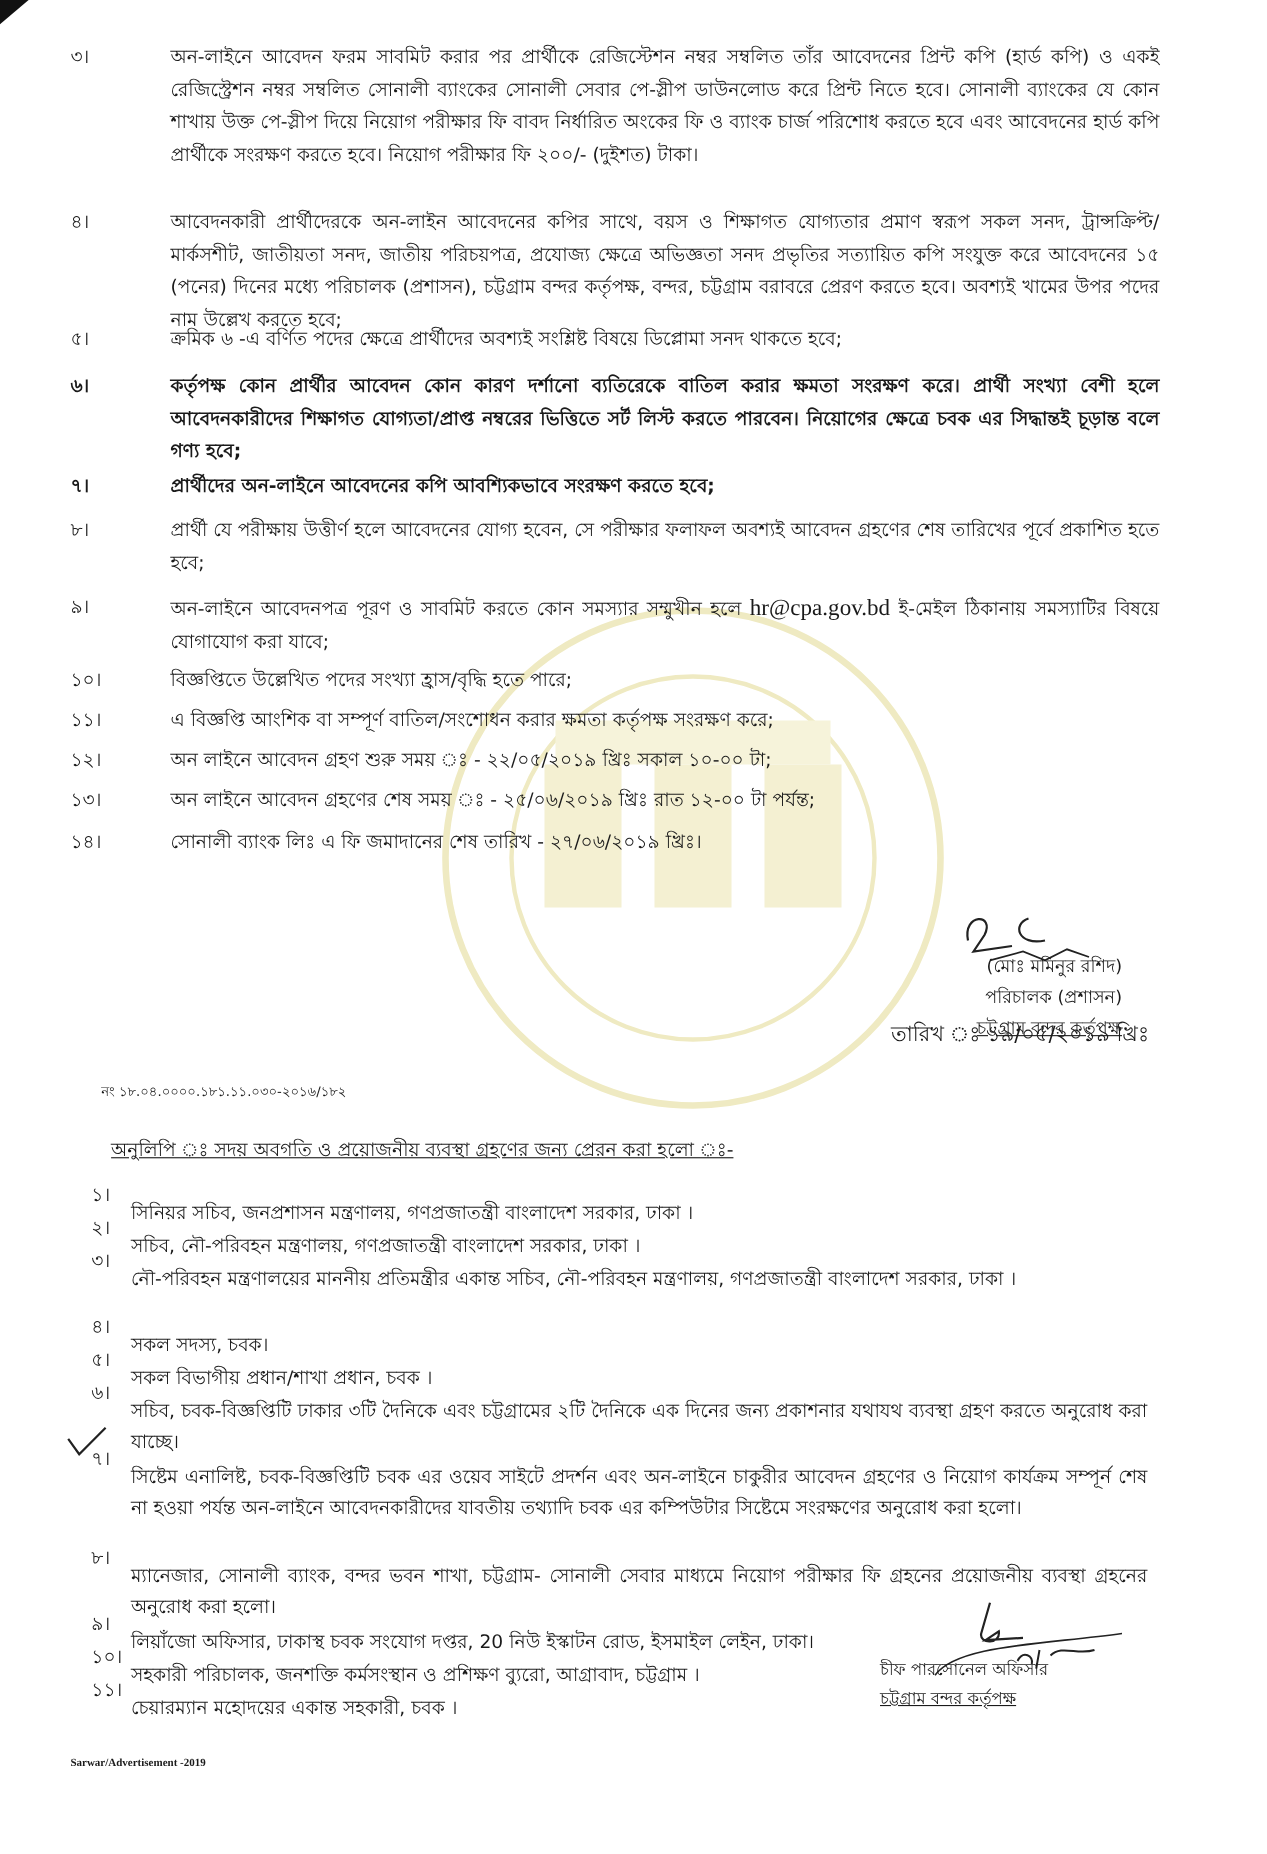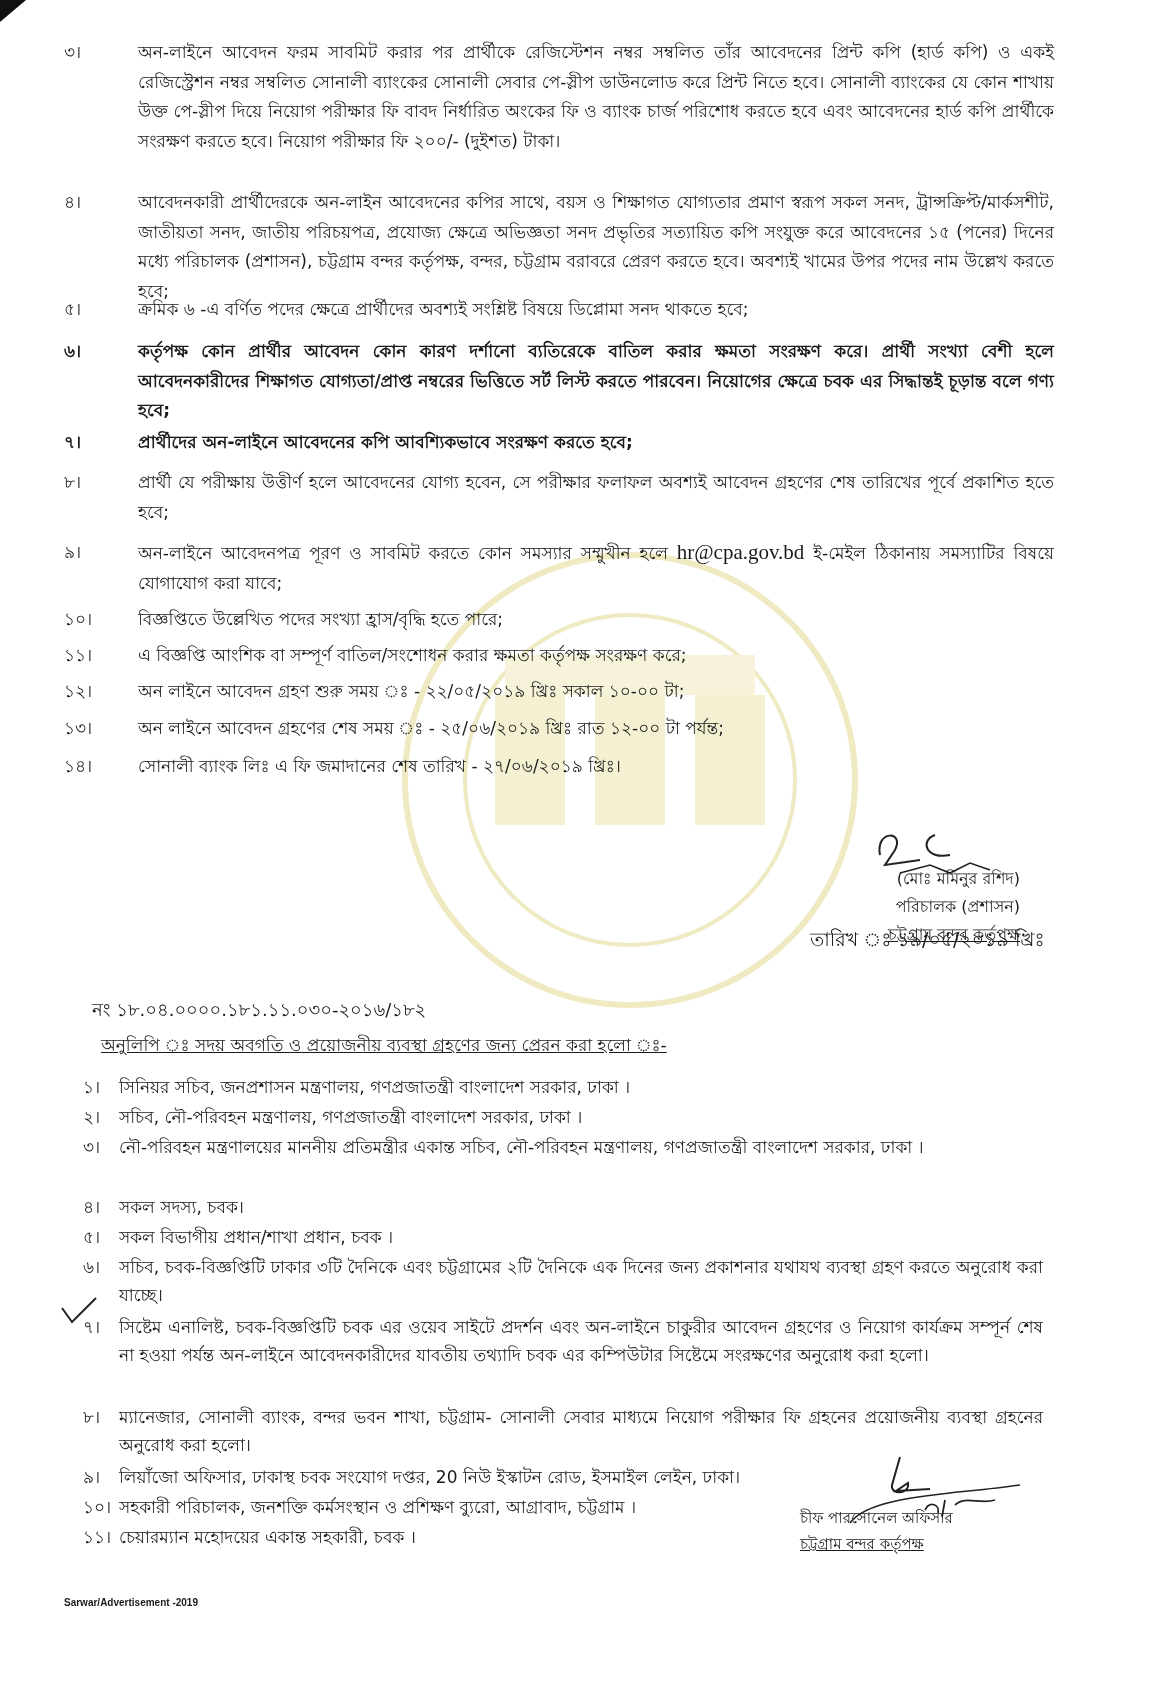--- a/index.html
+++ b/index.html
@@ -5,34 +5,34 @@
     html, body { margin: 0; padding: 0; }
     body {
       width: 1152px; height: 1685px; background: #ffffff; position: relative; overflow: hidden;
       font-family: "DejaVu Sans", sans-serif; color: #1a1a1a;
     }
     .corner-mark { position: absolute; left: 0; top: 0; width: 0; height: 0;
       border-top: 22px solid #111; border-right: 26px solid transparent; }
     .watermark { position: absolute; left: 395px; top: 545px; width: 470px; height: 470px; pointer-events: none; }
     .item { position: absolute; left: 64px; width: 990px; display: flex; font-size: 17px; line-height: 29.5px; }
     .item .num { width: 74px; flex: 0 0 74px; }
-    .item .txt { flex: 1; text-align: justify; }
+    .item .txt { flex: 1; text-align: justify; margin-left: 17px; }
     .bold { font-weight: bold; }
     .email { font-family: "Liberation Serif", serif; font-size: 21px; }
     .sig1 { position: absolute; left: 820px; top: 865px; width: 200px; text-align: right; font-size: 16px; line-height: 28px; }
     .underline { text-decoration: underline; }
-    .memo-no { position: absolute; left: 92px; top: 983px; font-size: 18px; margin-top: 13px; }
+    .memo-no { position: absolute; left: 92px; top: 983px; font-size: 12px; }
     .memo-date { position: absolute; left: 810px; top: 925px; font-size: 19px; }
     .cc-head { position: absolute; left: 101px; top: 1032px; font-size: 17px; text-decoration: underline; }
     .cc-item { position: absolute; left: 83px; width: 960px; display: flex; font-size: 17px; line-height: 28px; }
     .cc-item .num { width: 36px; flex: 0 0 36px; }
-    .cc-item .txt { flex: 1; text-align: justify; }
+    .cc-item .txt { flex: 1; text-align: justify; margin-top: 16px; }
     .check { position: absolute; left: 60px; top: 1296px; width: 40px; height: 30px; }
     .sig2 { position: absolute; left: 800px; top: 1505px; width: 230px; font-size: 15px; line-height: 26px; }
-    .footer { position: absolute; left: 64px; top: 1597px; font-family: Liberation Sans, sans-serif; font-weight: bold; font-size: 10px; }
+    .footer { position: absolute; left: 64px; top: 1597px; font-family: Liberation Serif, serif; font-weight: bold; font-size: 10px; }
     svg.scribble { position: absolute; }
   </style>
 </head>
 <body>
 
 <div class="corner-mark"></div>
 
 <svg class="watermark" viewBox="0 0 470 470">
   <circle cx="235" cy="235" r="225" fill="none" stroke="#efeac2" stroke-width="6"></circle>
   <circle cx="235" cy="235" r="165" fill="none" stroke="#efeac2" stroke-width="4"></circle>

